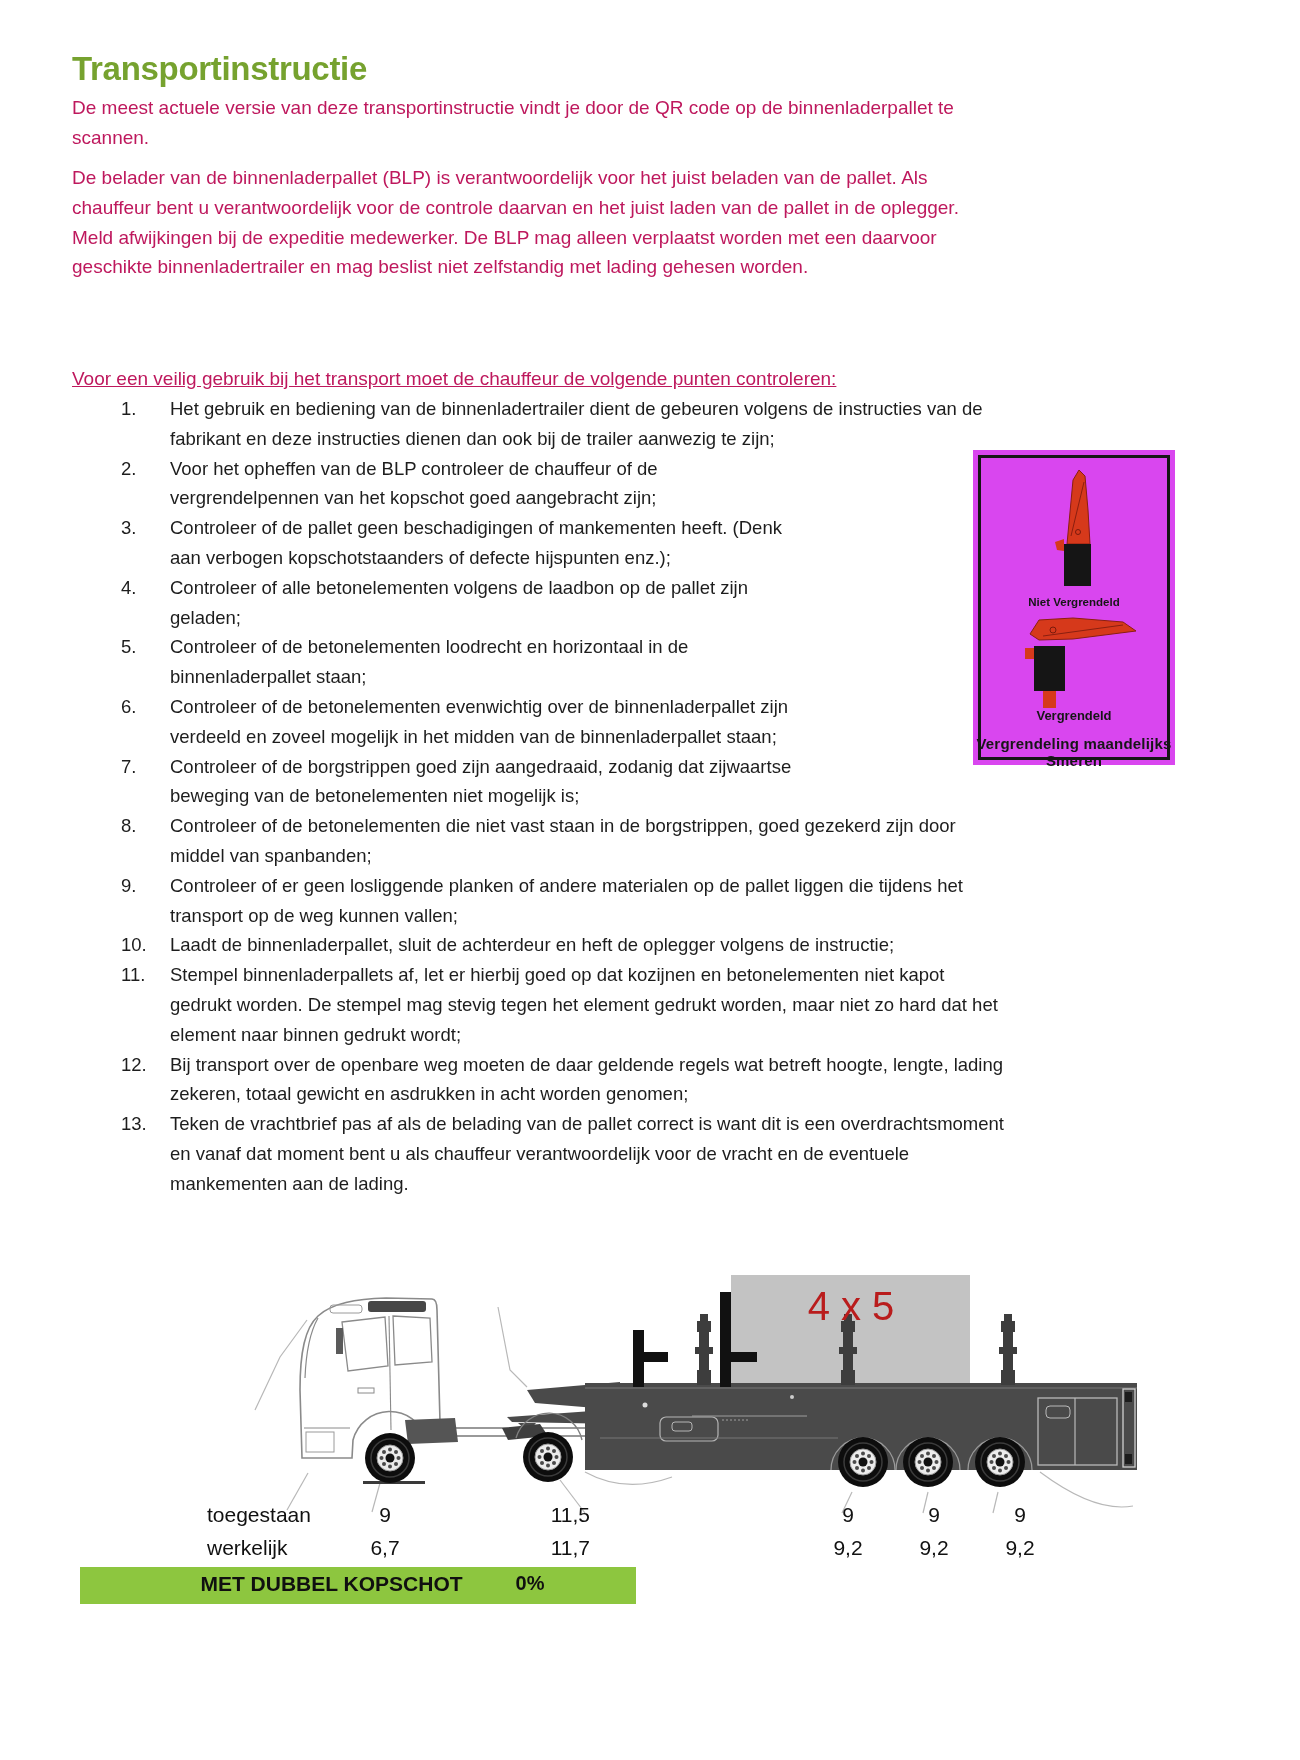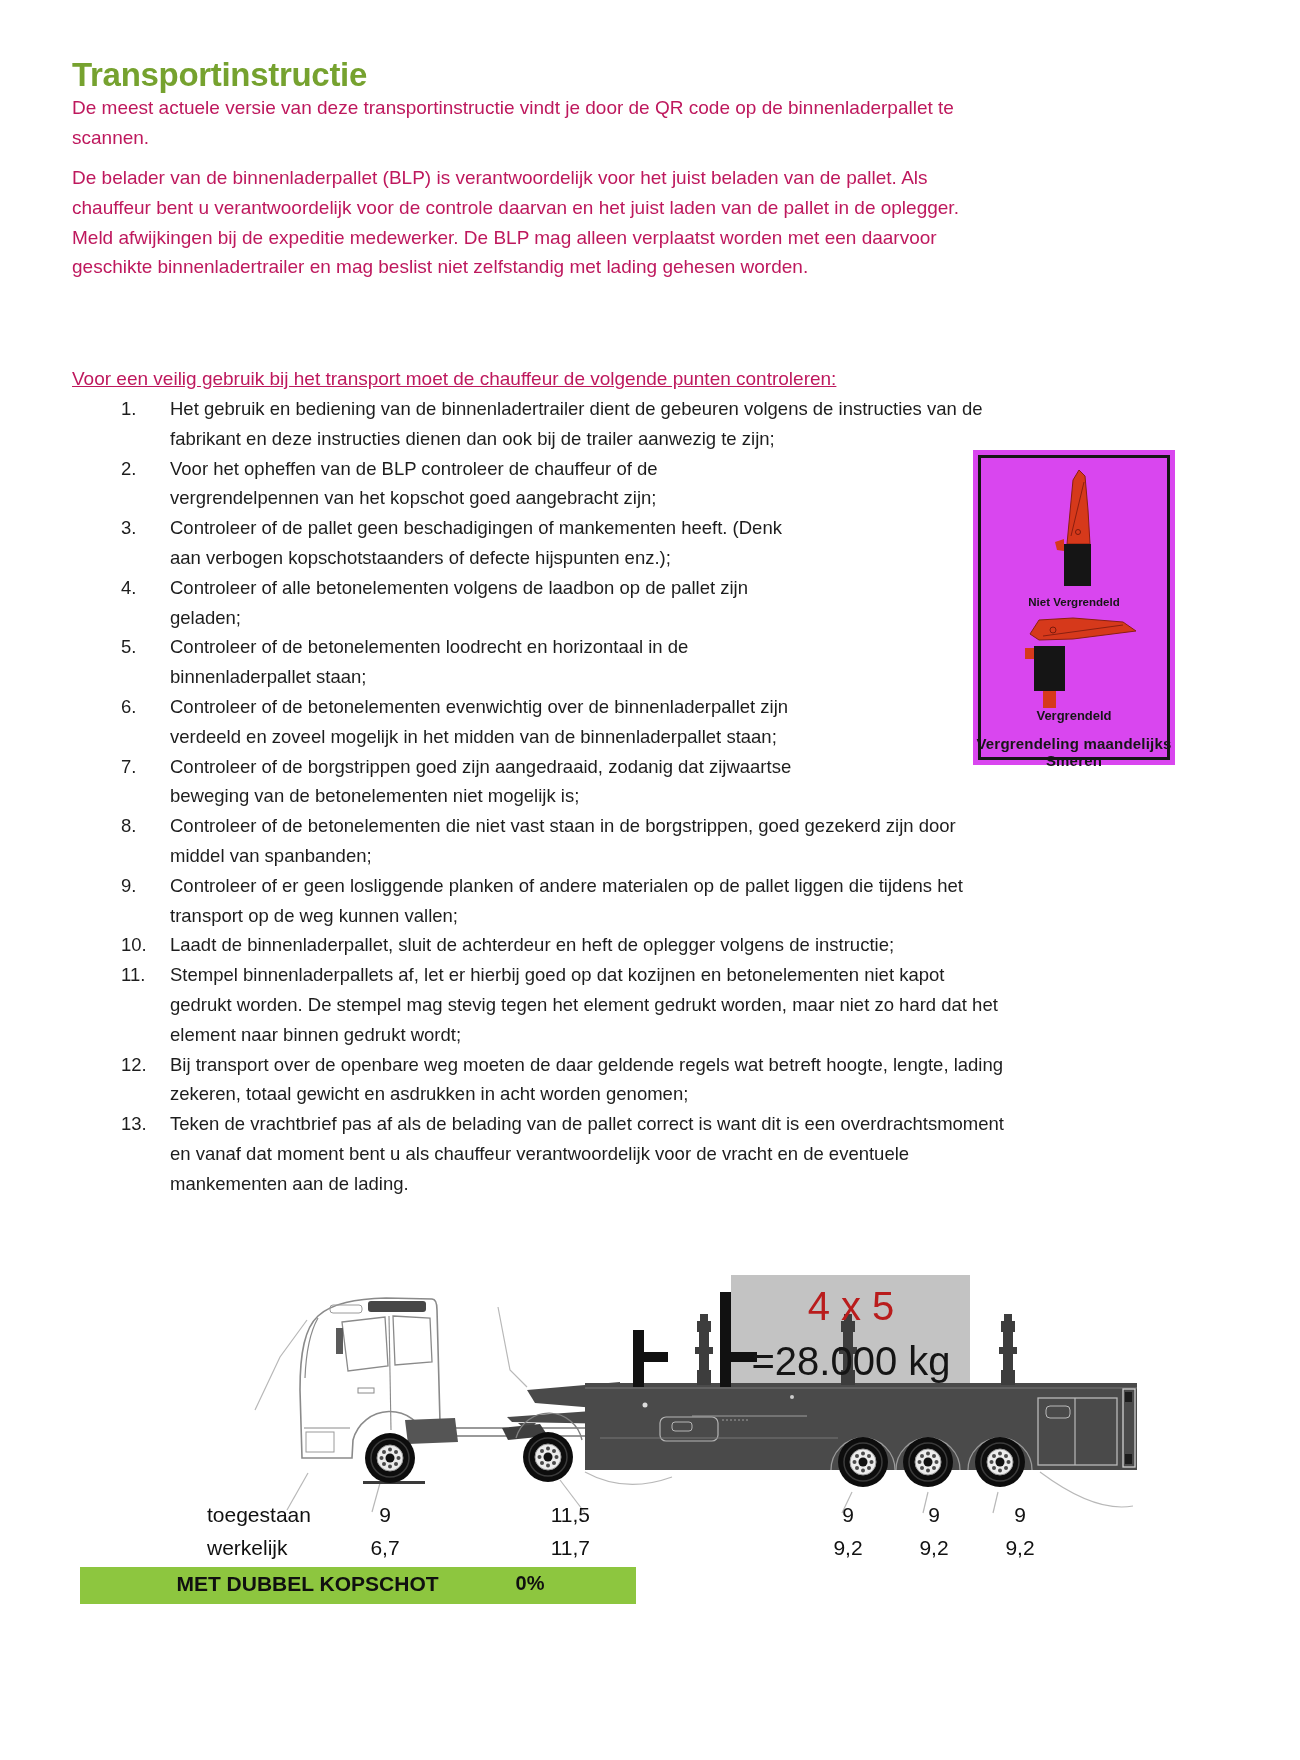--- a/index.html
+++ b/index.html
@@ -1,19 +1,19 @@
 <!DOCTYPE html>
 <html><head>
 <meta charset="utf-8">
 <style>
   html,body{margin:0;padding:0;background:#ffffff;}
   .page{position:relative;width:1300px;height:1760px;background:#ffffff;overflow:hidden;
         font-family:"Liberation Sans",sans-serif;color:#1d1d1d;}
   .title{position:absolute;left:72px;top:50px;font-size:33px;font-weight:600;
-         color:#76a22f;letter-spacing:-0.3px;margin-top:6px;}
+         color:#76a22f;letter-spacing:-0.3px;}
   .para{position:absolute;left:72px;font-size:19px;line-height:29.8px;color:#be185d;}
   .p1{top:93px;}
   .p2{top:163px;}
   .heading-line{top:364px;text-decoration:underline;}
   .checklist{position:absolute;left:72px;top:394px;width:1010px;font-size:18.5px;line-height:29.8px;}
   .li{position:relative;padding-left:98px;}
   .num{position:absolute;left:49px;top:0;}
   
   .sign{position:absolute;left:973px;top:450px;width:202px;height:315px;background:#d946ef;}
   .sign-border{position:absolute;left:5px;top:5px;right:5px;bottom:5px;border:3px solid #161616;}
@@ -30,21 +30,21 @@
               font-size:40px;color:#151515;}
   
   .trow{position:absolute;left:0;width:1300px;font-size:21px;color:#111;}
   .r1{top:1503px;} .r2{top:1536px;}
   .tlabel{position:absolute;left:207px;}
   .col{position:absolute;width:90px;text-align:center;}
   .c1{left:340px;} .c2{left:500px;text-align:right;} .c3{left:803px;} .c4{left:889px;} .c5{left:975px;}
   
   .banner{position:absolute;left:80px;top:1567px;width:556px;height:37px;background:#8dc63f;}
   .banner-label{position:absolute;left:0;top:5px;width:455px;text-align:center;
-                font-weight:bold;font-size:21px;color:#101010;}
+                font-weight:bold;font-size:21px;color:#101010;padding-left:24px;}
   .banner-value{position:absolute;left:415px;top:5px;width:70px;text-align:center;
                 font-weight:bold;font-size:20px;color:#101010;}
 </style>
 </head>
 <body>
 
 <div class="page">
 
   <div class="title">Transportinstructie</div>
 
@@ -261,21 +261,20 @@
 
     <g fill="#111111">
       <rect x="393" y="60" width="11" height="57"></rect>
       <rect x="404" y="82" width="24" height="10"></rect>
       <rect x="480" y="22" width="11" height="95"></rect>
       <rect x="491" y="82" width="26" height="10"></rect>
     </g>
   </svg>
 
   <div class="load-line1">4 x 5</div>
-  <div class="load-line2">=28.000 kg</div>
 
   <div>
     <div class="trow r1">
       <span class="tlabel">toegestaan</span>
       <span class="col c1">9</span>
       <span class="col c2">11,5</span>
       <span class="col c3">9</span>
       <span class="col c4">9</span>
       <span class="col c5">9</span>
     </div>

